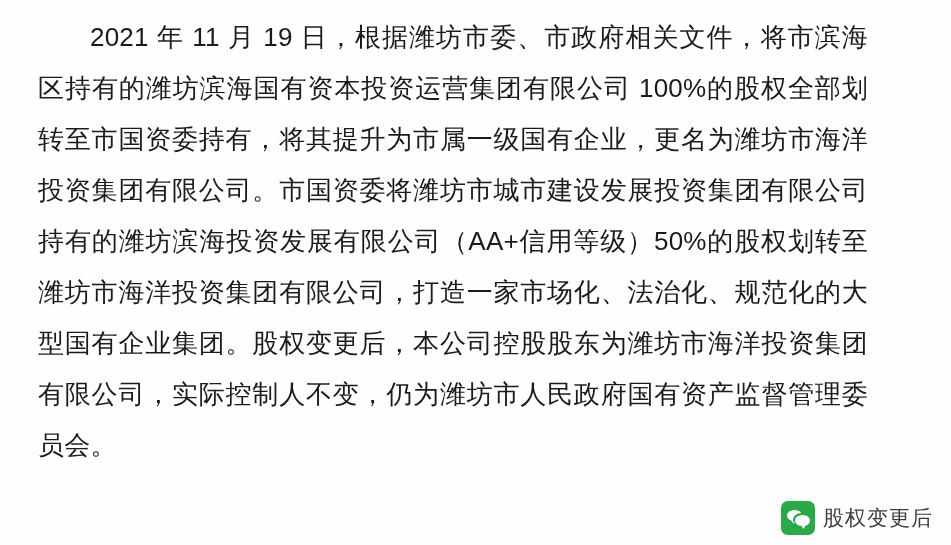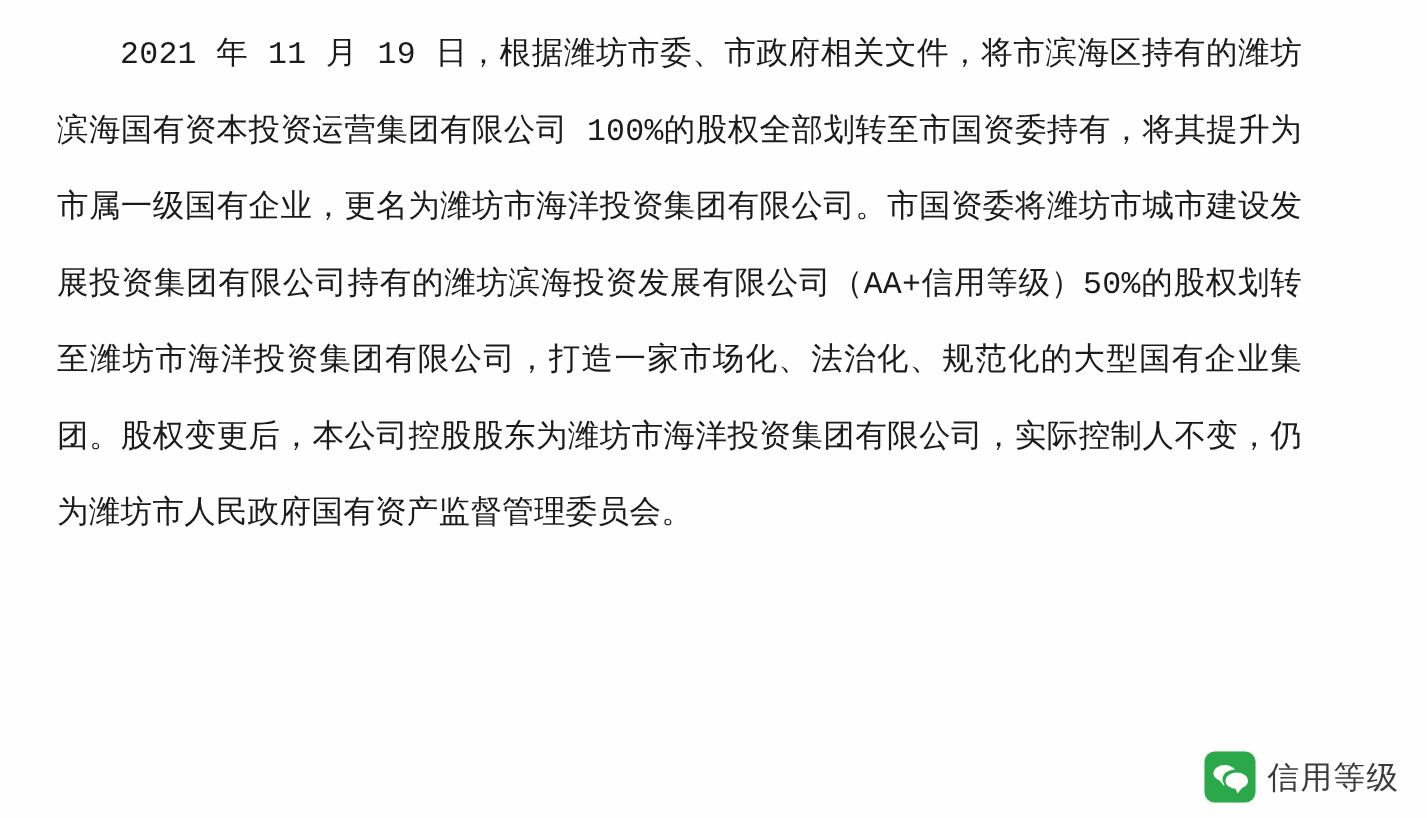--- a/index.html
+++ b/index.html
@@ -22,29 +22,29 @@
     height: 545px;
     background: #fefefe;
   }
   .doc-body {
     position: absolute;
     left: 38px;
     top: 12px;
     width: 830px;
   }
   .para {
-    font-size: 21px;
+    font-size: 26px;
     line-height: 51px;
     color: #1b1b1b;
     text-align: justify;
     text-align-last: left;
     text-indent: 2em;
     letter-spacing: 0.2px;
     margin: 0;
-    font-family: Liberation Mono, monospace;
+    font-family: Liberation Sans, sans-serif;
   }
   .watermark {
     position: absolute;
     right: 18px;
     bottom: 10px;
     display: flex;
     align-items: center;
     gap: 8px;
   }
   .wm-logo {
@@ -112,16 +112,16 @@
 
   <div class="doc-body">
     <p class="para">2021 年 11 月 19 日，根据潍坊市委、市政府相关文件，将市滨海区持有的潍坊滨海国有资本投资运营集团有限公司 100%的股权全部划转至市国资委持有，将其提升为市属一级国有企业，更名为潍坊市海洋投资集团有限公司。市国资委将潍坊市城市建设发展投资集团有限公司持有的潍坊滨海投资发展有限公司（AA+信用等级）50%的股权划转至潍坊市海洋投资集团有限公司，打造一家市场化、法治化、规范化的大型国有企业集团。股权变更后，本公司控股股东为潍坊市海洋投资集团有限公司，实际控制人不变，仍为潍坊市人民政府国有资产监督管理委员会。</p>
   </div>
 
   <div class="watermark">
     <span class="wm-logo">
       <span class="bubble-a"></span>
       <span class="bubble-b"></span>
     </span>
-    <span class="wm-text">信用等级</span>
+    <span class="wm-text">股权变更后</span>
   </div>
 
 </div>
 
 </body></html>

